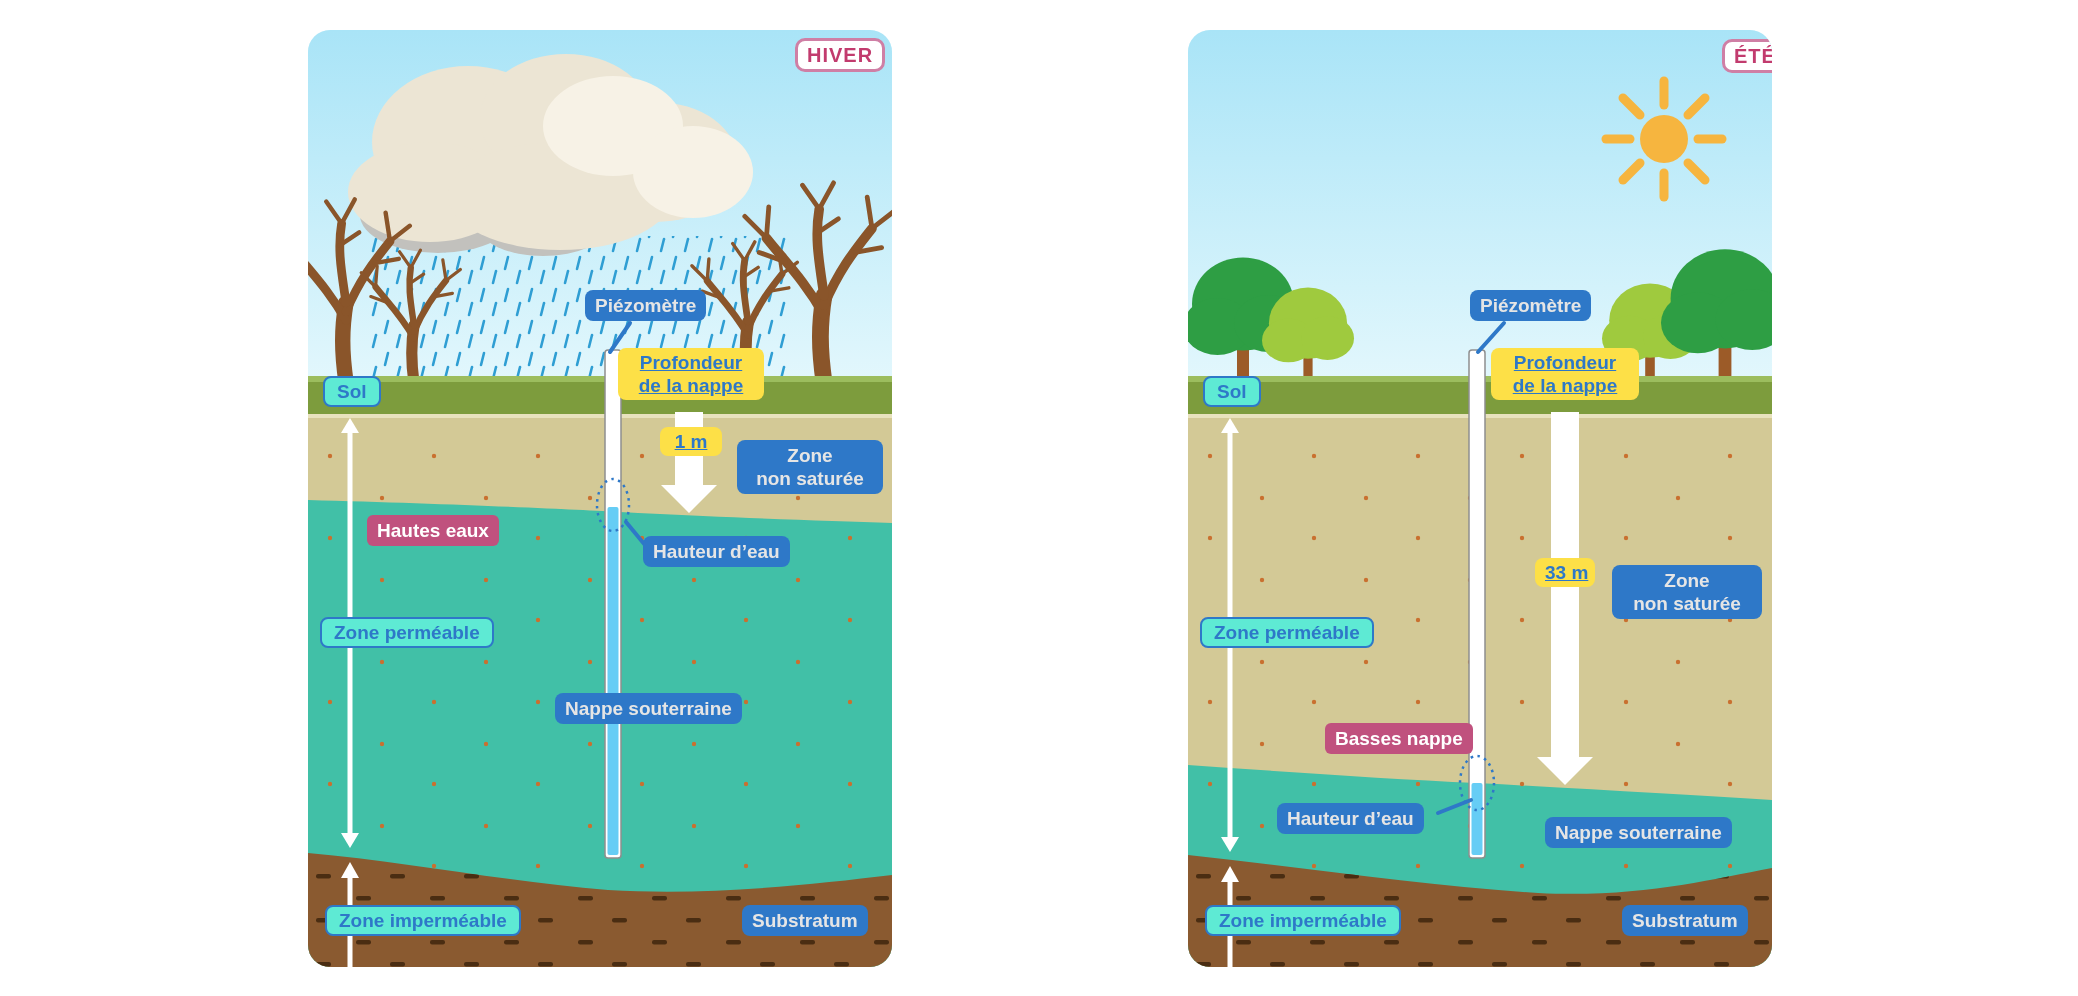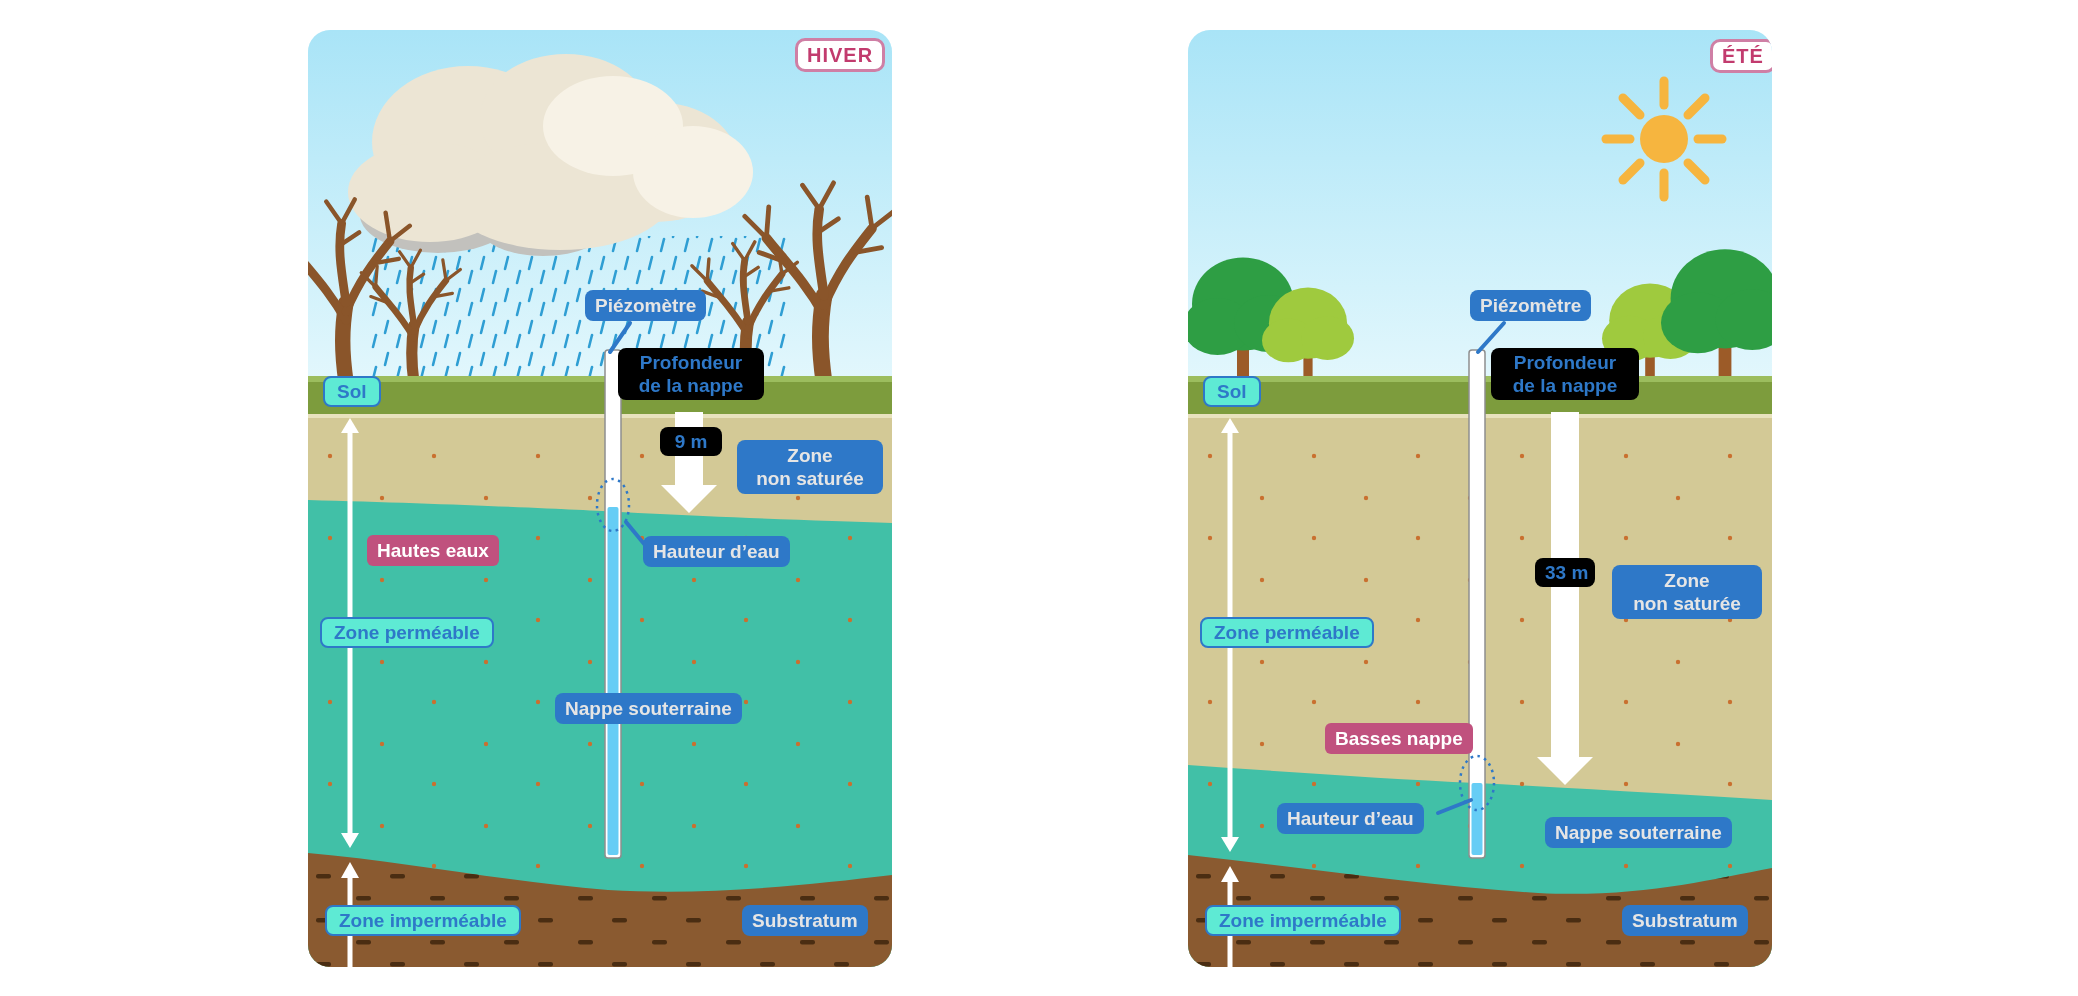--- a/index.html
+++ b/index.html
@@ -19,47 +19,47 @@
     position:absolute;font-weight:bold;font-size:19px;line-height:1.22;white-space:nowrap;
     box-sizing:border-box;
   }
   .badge-blue{
     background:#2e78c8;color:#e5e5e5;border-radius:8px;padding:4px 10px;
   }
   .badge-pink{
     background:#c0517e;color:#ffffff;border-radius:6px;padding:4px 10px;
   }
   .box-white{
-    background:#000000;color:#2e78c8;border-radius:8px;padding:3px 10px;text-align:center;
+    background:#fde047;color:#2e78c8;border-radius:8px;padding:3px 10px;text-align:center;text-decoration:underline;
   }
   .box-white-border{
     background:#5eead4;color:#2e78c8;border:2px solid #2e78c8;border-radius:8px;padding:2px 12px;
   }
   .season{
     background:#ffffff;color:#c23b6e;border:3px solid #cf7fa5;border-radius:10px;
     padding:2px 9px;letter-spacing:1px;font-size:20px;
   }
   .two-line span{display:block;text-align:center;}
 
   
   .p1 .lbl-season{left:487px;top:8px;}
   .p1 .lbl-sol{left:15px;top:346px;}
   .p1 .lbl-piezo{left:277px;top:260px;}
   .p1 .lbl-prof{left:310px;top:318px;width:146px;}
   .p1 .lbl-depth{left:352px;top:397px;width:62px;}
   .p1 .lbl-zns{left:429px;top:410px;width:146px;}
-  .p1 .lbl-eaux{left:59px;top:505px;text-align:right;}
+  .p1 .lbl-eaux{left:59px;top:485px;text-align:right;}
   .p1 .lbl-heau{left:335px;top:506px;}
   .p1 .lbl-zperm{left:12px;top:587px;}
   .p1 .lbl-nappe{left:247px;top:663px;}
   .p1 .lbl-zimp{left:17px;top:875px;}
   .p1 .lbl-sub{left:434px;top:875px;}
 
   
-  .p2 .lbl-season{left:522px;top:9px;}
+  .p2 .lbl-season{left:534px;top:9px;}
   .p2 .lbl-sol{left:15px;top:346px;}
   .p2 .lbl-piezo{left:282px;top:260px;}
   .p2 .lbl-prof{left:303px;top:318px;width:148px;}
   .p2 .lbl-depth{left:347px;top:528px;width:60px;}
   .p2 .lbl-zns{left:424px;top:535px;width:150px;}
   .p2 .lbl-eaux{left:137px;top:693px;}
   .p2 .lbl-heau{left:89px;top:773px;}
   .p2 .lbl-zperm{left:12px;top:587px;}
   .p2 .lbl-nappe{left:357px;top:787px;}
   .p2 .lbl-zimp{left:17px;top:875px;}
@@ -155,21 +155,21 @@
       <line x1="337" y1="515" x2="318" y2="492" stroke="#2e78c8" stroke-width="4" stroke-linecap="round"></line>
     </svg>
 
     <div class="lbl season lbl-season">HIVER</div>
     <div class="lbl box-white-border lbl-sol">Sol</div>
     <div class="lbl badge-blue lbl-piezo">Piézomètre</div>
     <div class="lbl box-white two-line lbl-prof">
       <span>Profondeur</span>
       <span>de la nappe</span>
     </div>
-    <div class="lbl box-white lbl-depth">9 m</div>
+    <div class="lbl box-white lbl-depth">1 m</div>
     <div class="lbl badge-blue two-line lbl-zns">
       <span>Zone</span>
       <span>non saturée</span>
     </div>
     <div class="lbl badge-pink lbl-eaux">Hautes eaux</div>
     <div class="lbl badge-blue lbl-heau">Hauteur d’eau</div>
     <div class="lbl box-white-border lbl-zperm">Zone perméable</div>
     <div class="lbl badge-blue lbl-nappe">Nappe souterraine</div>
     <div class="lbl box-white-border lbl-zimp">Zone imperméable</div>
     <div class="lbl badge-blue lbl-sub">Substratum</div>

